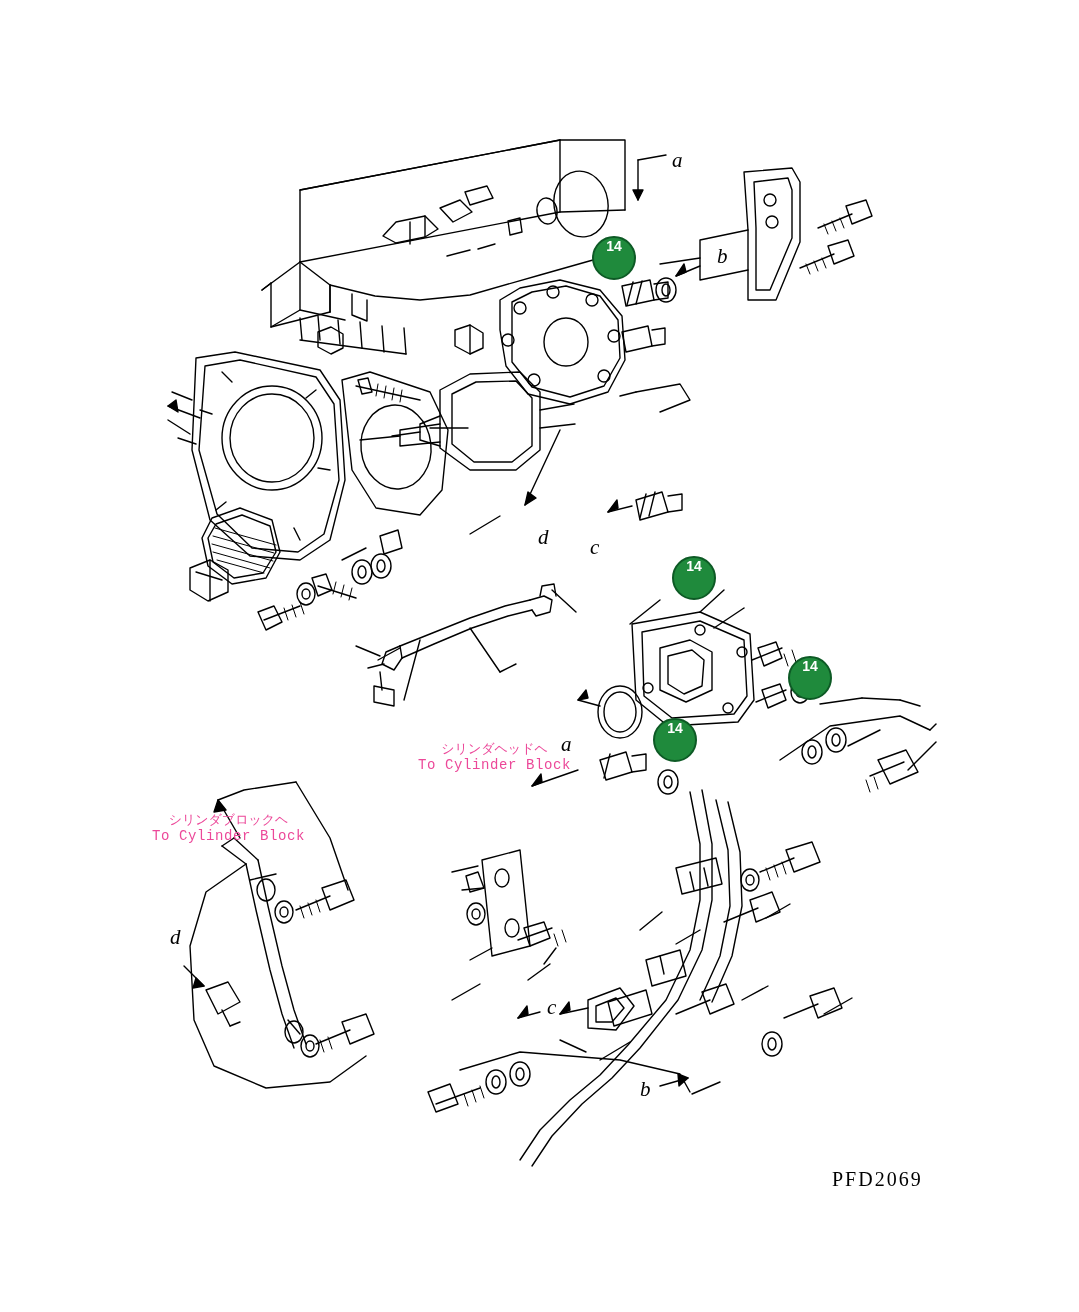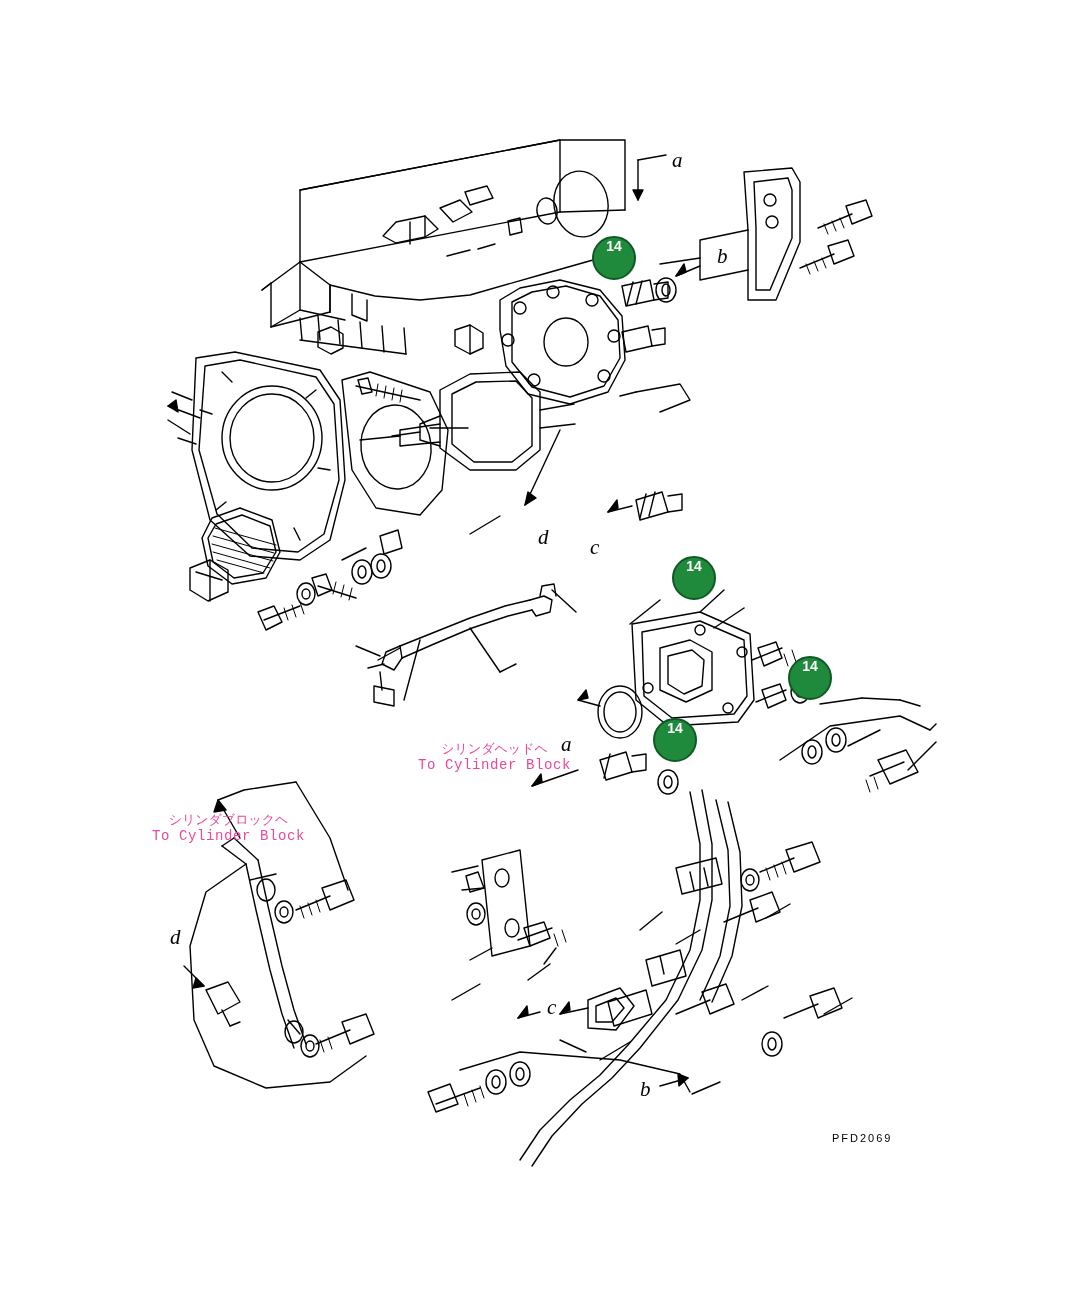--- a/index.html
+++ b/index.html
@@ -60,23 +60,23 @@
     font-size: 13px;
     display: block;
   }
   .note .en {
     display: block;
     letter-spacing: 0.6px;
   }
   #figcode {
     position: absolute;
     left: 832px;
-    top: 1132px;
-    font-family: Liberation Sans, sans-serif;
-    font-size: 11px;
+    top: 1168px;
+    font-family: Liberation Serif, serif;
+    font-size: 20px;
     letter-spacing: 2px;
     color: #000000;
   }
 </style>
 </head>
 <body>
 
 <div id="page">
 
   <svg id="art" viewBox="0 0 1079 1312" xmlns="http://www.w3.org/2000/svg">

